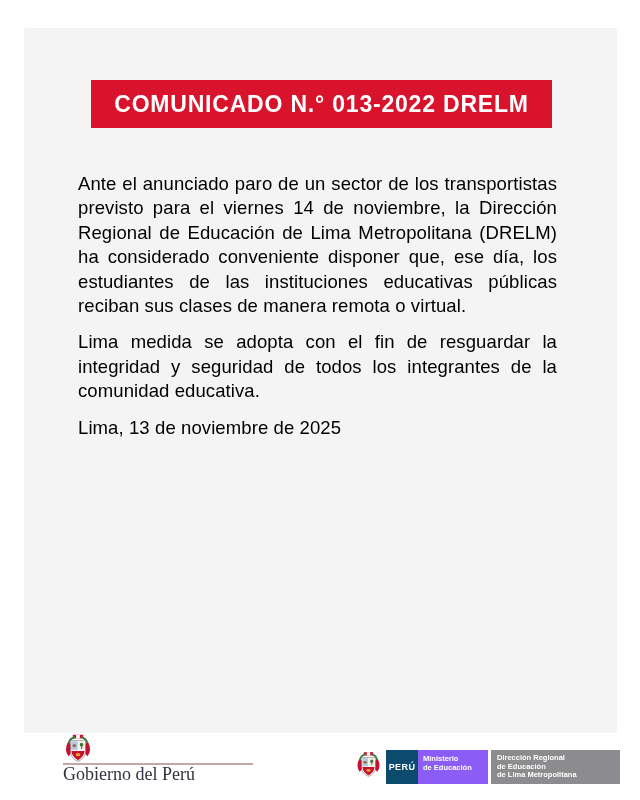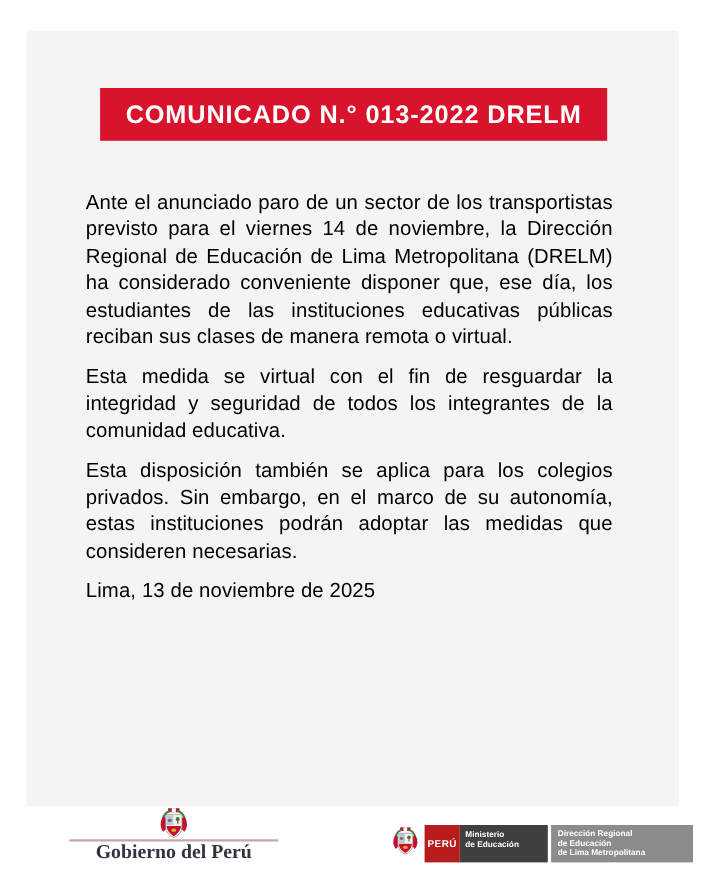--- a/index.html
+++ b/index.html
@@ -26,21 +26,21 @@
     font-size:18.5px;line-height:24.4px;letter-spacing:0.1px;
     text-align:justify;text-justify:inter-word;
     color:#000000;
   }
   .date-line{
     text-align:right;
     margin-top:10px !important;
   }
   
   .gob-logo{
-    position:absolute;left:63px;top:734px;width:190px;text-align:center;font-weight:bold;
+    position:absolute;left:63px;top:734px;width:190px;
   }
   .gob-line{
     position:absolute;left:0;right:0;top:29px;height:2px;background:#C7A6AA;
   }
   .escudo-gob{
     position:relative;width:30px;height:34px;display:inline-block;vertical-align:top;
   }
   .gob-text{
     position:relative;margin-top:-4px;
     font-family:"Liberation Serif", serif;
@@ -48,26 +48,26 @@
   }
   
   .minedu-bar{
     position:absolute;left:355px;top:750px;height:34px;
     display:flex;align-items:stretch;
   }
   .escudo-minedu{
     width:27px;height:34px;margin-right:4px;align-self:center;
   }
   .peru-box{
-    width:32px;background:#b91c1c;color:#FFFFFF;
+    width:32px;background:#0c4a6e;color:#FFFFFF;
     display:flex;align-items:center;justify-content:center;
     font-size:9px;font-weight:700;letter-spacing:0.4px;
   }
   .minedu-box{
-    width:80px;background:#404040;color:#FFFFFF;
+    width:70px;background:#8b5cf6;color:#FFFFFF;
     padding:5px 0 0 5px;box-sizing:border-box;
     font-size:7.5px;line-height:8.5px;font-weight:700;
   }
   .drelm-box{
     width:129px;background:#8C8C8E;color:#FFFFFF;
     margin-left:3px;
     padding:4px 0 0 6px;box-sizing:border-box;
     font-size:7.5px;line-height:8.5px;font-weight:700;
   }
   .logo-line{display:block;}
@@ -96,22 +96,21 @@
   </defs>
 </svg>
 
 <div class="card">
   <div class="banner">
     <span>COMUNICADO N.° 013-2022 DRELM</span>
   </div>
 
   <div class="body-text">
     <p>Ante el anunciado paro de un sector de los transportistas previsto para el viernes 14 de noviembre, la Dirección Regional de Educación de Lima Metropolitana (DRELM) ha considerado conveniente disponer que, ese día, los estudiantes de las instituciones educativas públicas reciban sus clases de manera remota o virtual.</p>
-    <p>Esta medida se virtual con el fin de resguardar la integridad y seguridad de todos los integrantes de la comunidad educativa.</p>
-    <p>Esta disposición también se aplica para los colegios privados. Sin embargo, en el marco de su autonomía, estas instituciones podrán adoptar las medidas que consideren necesarias.</p>
+    <p>Lima medida se adopta con el fin de resguardar la integridad y seguridad de todos los integrantes de la comunidad educativa.</p>
     <p class="date-line">Lima, 13 de noviembre de 2025</p>
   </div>
 </div>
 
 <div class="gob-logo">
   <div class="gob-line"></div>
   <svg class="escudo-gob">
       <use href="#escudo"></use>
     </svg>
   <div class="gob-text">Gobierno del Perú</div>

